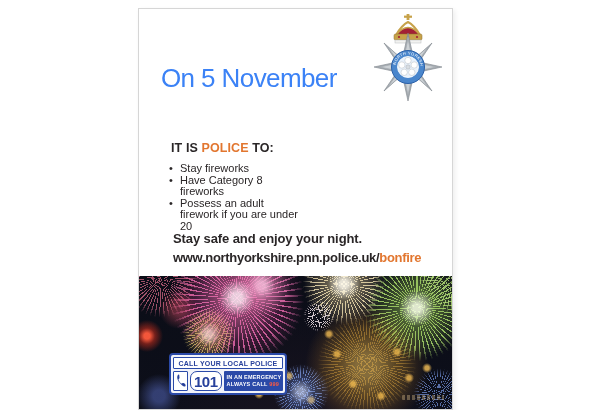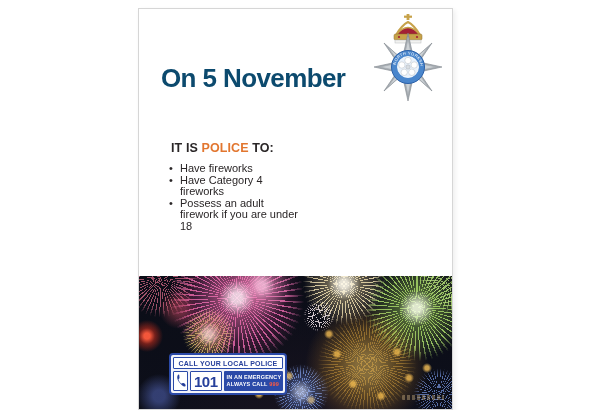--- a/index.html
+++ b/index.html
@@ -14,21 +14,21 @@
     box-shadow:2px 2px 5px rgba(0,0,0,.07);
   }
 
   
   .crest { position:absolute; left:229px; top:4px; width:80px; height:88px; }
 
   
   .heading {
     position:absolute; left:22px; top:53px;
     font-size:26px; line-height:32px; letter-spacing:-0.6px;
-    color:#0c4a6e; font-weight:700;
+    color:#3b82f6; font-weight:400;
   }
 
   
   .illegal-heading {
     position:absolute; left:32px; top:132px;
     font-size:12.5px; font-weight:bold; color:#2a2627; letter-spacing:.1px;
   }
   .illegal-heading .hl { color:#e2762f; }
 
   .bullets { position:absolute; top:154px; list-style:none; font-size:11px; line-height:11.5px; color:#2a2627; }
@@ -116,21 +116,21 @@
   .badge-header {
     border:1px solid #2b4aa8; background:#ffffff; color:#27409b;
     font-size:7px; font-weight:bold; text-align:center; letter-spacing:.2px;
     padding:2px 0 1px; border-radius:1px;
   }
   .badge-row { display:flex; align-items:stretch; margin-top:2px; gap:2px; }
   .badge-phone { width:15px; display:flex; align-items:center; justify-content:center; background:#ffffff; border:1px solid #2b4aa8; border-radius:1px; }
   .badge-number {
     border:1.5px solid #2b4aa8; background:#ffffff; color:#27409b;
     font-size:15px; font-weight:bold; letter-spacing:-0.5px;
-    padding:1px 3px 0; display:flex; align-items:center; border-radius:1px;
+    padding:1px 3px 0; display:flex; align-items:center; border-radius:7px;
   }
   .badge-emergency {
     flex:1; background:#2b4aa8; color:#ffffff; border-radius:1px;
     font-size:5.5px; font-weight:bold; line-height:7px; letter-spacing:.2px;
     display:flex; flex-direction:column; justify-content:center; padding-left:3px;
   }
   .badge-emergency .nine { color:#ff5a40; }
 </style>
 </head>
 <body>
@@ -196,25 +196,29 @@
       </svg>
     </div>
 
     <div class="heading">
       <div>On 5 November</div>
     </div>
 
     <div class="illegal-heading"><span>IT IS </span><span class="hl">POLICE</span><span> TO:</span></div>
 
     <ul class="bullets left">
-      <li>Have fireworks</li>
-      <li>Have Category 4 fireworks</li>
-      <li>Possess an adult firework if you are under 18</li>
+      <li>Stay fireworks</li>
+      <li>Have Category 8 fireworks</li>
+      <li>Possess an adult firework if you are under 20</li>
     </ul>
 
+    <div class="footer-block">
+      <div class="footer-line1">Stay safe and enjoy your night.</div>
+      <div class="footer-url"><span>www.northyorkshire.pnn.police.uk/</span><span class="hl">bonfire</span></div>
+    </div>
 
     <div class="photo">
       <div class="burst b1"></div>
       <div class="burst b7"></div>
       <div class="burst b2"></div>
       <div class="burst b3"></div>
       <div class="burst b4"></div>
       <div class="burst b5"></div>
       <div class="burst b9"></div>
       <div class="burst b10"></div>

